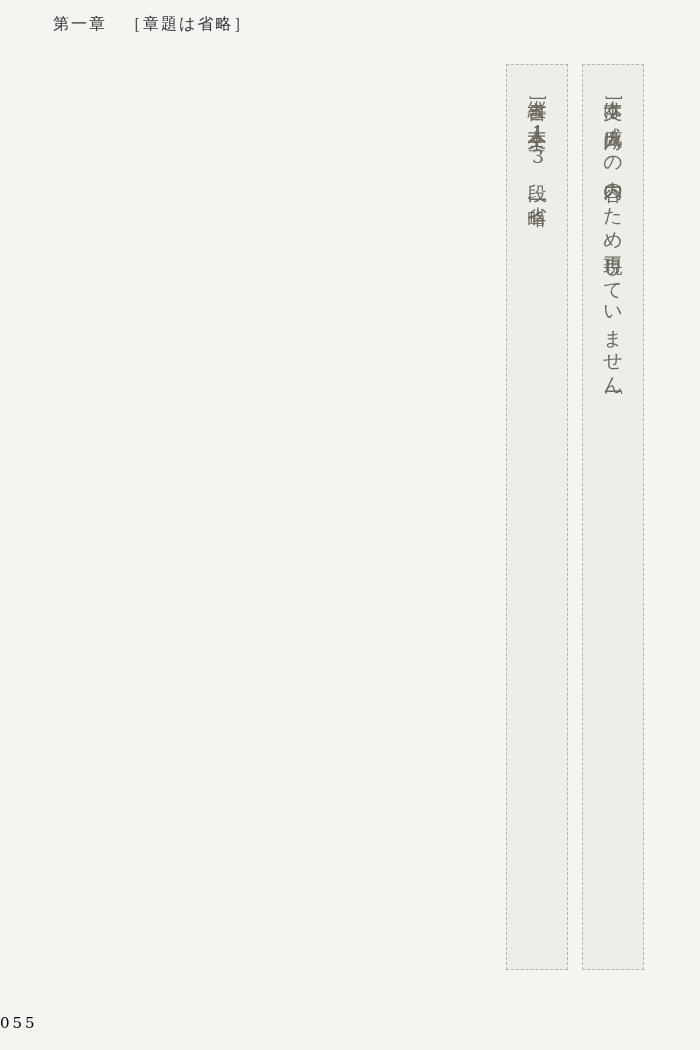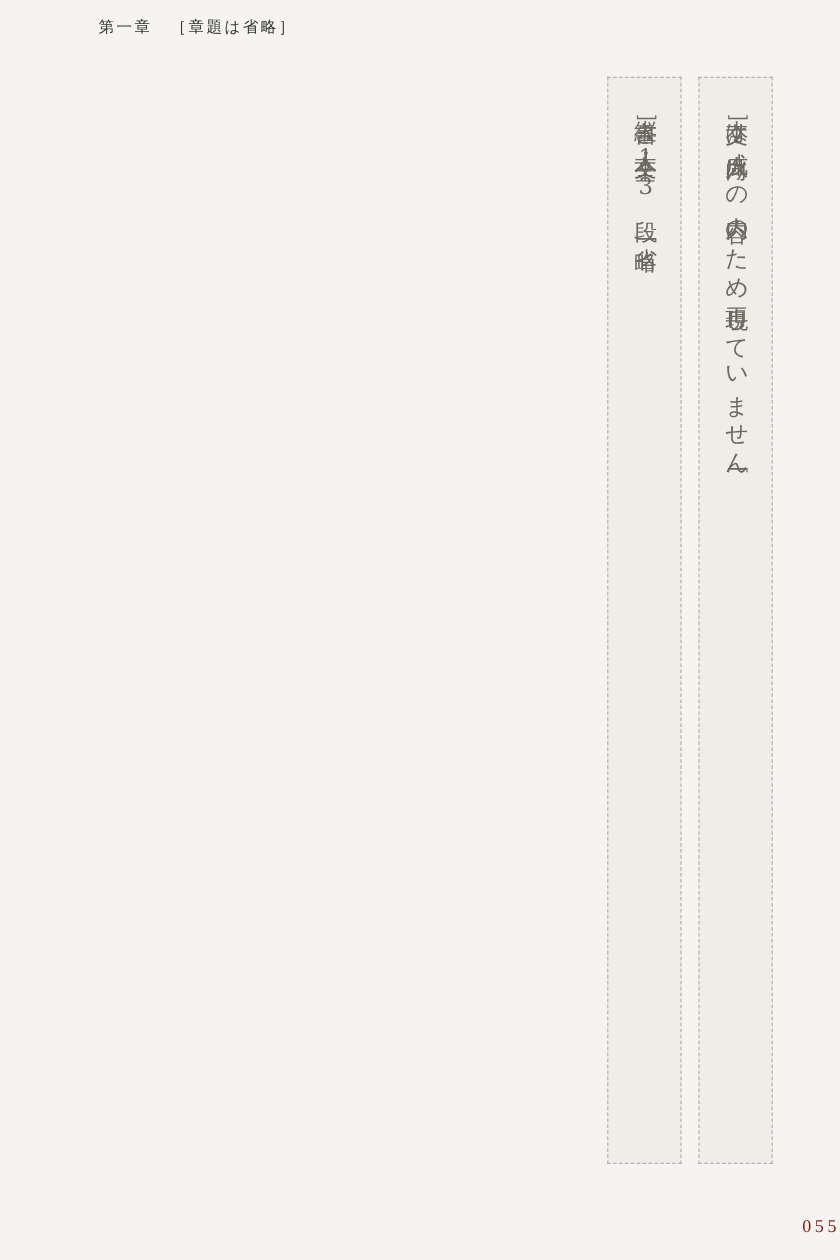--- a/index.html
+++ b/index.html
@@ -13,22 +13,22 @@
     width: 700px;
     height: 1050px;
     background: #f5f4f1;
     color: #2a2a2a;
     box-sizing: border-box;
     overflow: hidden;
   }
   .running-head {
     position: absolute;
     top: 14px;
-    left: 82px;
-    font-size: 13px;
+    left: 53px;
+    font-size: 16px;
     letter-spacing: 2px;
     color: #333;
   }
   .text-area {
     position: absolute;
     top: 64px;
     right: 56px;
     bottom: 80px;
     left: 56px;
     writing-mode: vertical-rl;
@@ -43,25 +43,24 @@
     background: #efede8;
     padding: 18px 10px;
     margin-left: 14px;
     color: #6b6860;
   }
   .page-number {
     position: absolute;
     bottom: 18px;
     left: 0;
     right: 0;
-    text-align: right;
+    text-align: left;
     font-size: 15px;
     letter-spacing: 3px;
-    color: #7f1d1d;
-    font-family: Liberation Serif, serif;
+    color: #000000;
   }
 </style>
 </head>
 <body>
 
 <div class="page">
 
   <div class="running-head">第一章　［章題は省略］</div>
 
   <div class="text-area">

